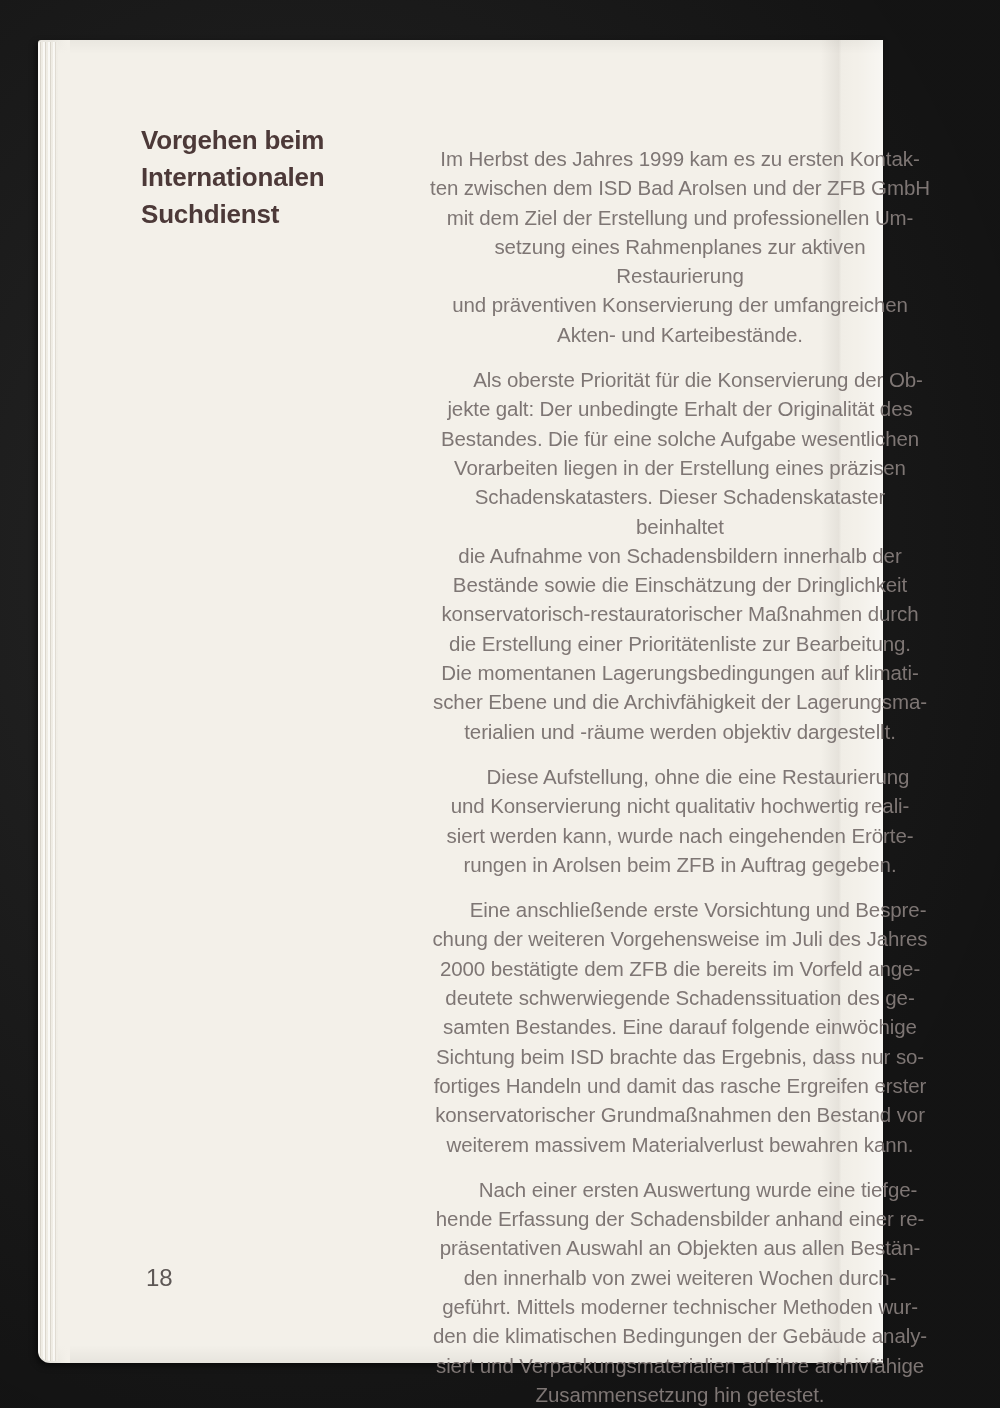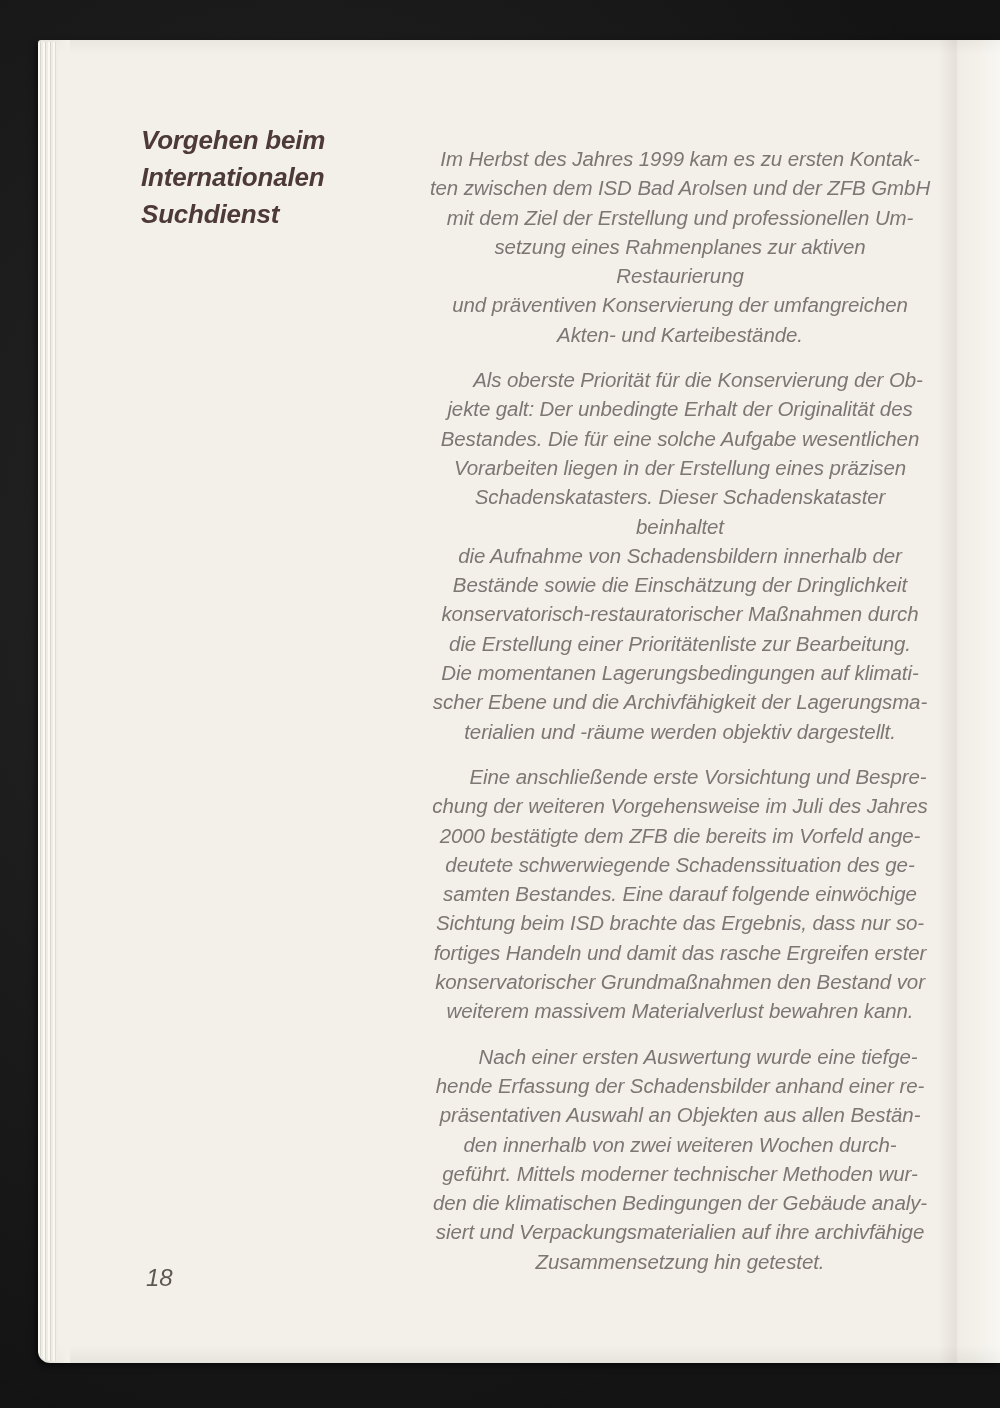--- a/index.html
+++ b/index.html
@@ -20,28 +20,27 @@
   }
   .backdrop {
     position: absolute; inset: 0;
     background:
       radial-gradient(ellipse at 30% 40%, rgba(255,255,255,0.05), rgba(0,0,0,0.25) 75%),
       var(--backdrop);
   }
   .page {
     position: absolute;
     left: 38px; top: 40px;
-    width: 962px; height: 1323px;
+    width: 845px; height: 1323px;
     background:
       linear-gradient(180deg, rgba(0,0,0,0.04) 0, rgba(0,0,0,0) 14px),
       linear-gradient(0deg, rgba(0,0,0,0.05) 0, rgba(0,0,0,0) 18px),
       var(--paper);
     border-radius: 3px 0 0 12px;
     box-shadow: -2px 3px 6px rgba(0,0,0,0.55);
-    font-style: italic;
   }
   
   .page-edges {
     position: absolute; left: 0; top: 2px; bottom: 2px; width: 20px;
     border-radius: 3px 0 0 12px;
     background: repeating-linear-gradient(
       90deg,
       #fbfaf7 0px, #fbfaf7 2px,
       #d8d3c9 2px, #d8d3c9 3px,
       #efece4 3px, #efece4 5px
@@ -129,20 +128,24 @@
 Bestandes. Die für eine solche Aufgabe wesentlichen
 Vorarbeiten liegen in der Erstellung eines präzisen
 Schadenskatasters. Dieser Schadenskataster beinhaltet
 die Aufnahme von Schadensbildern innerhalb der
 Bestände sowie die Einschätzung der Dringlichkeit
 konservatorisch-restauratorischer Maßnahmen durch
 die Erstellung einer Prioritätenliste zur Bearbeitung.
 Die momentanen Lagerungsbedingungen auf klimati-
 scher Ebene und die Archivfähigkeit der Lagerungsma-
 terialien und -räume werden objektiv dargestellt.</p>
+      <p class="para indent">Diese Aufstellung, ohne die eine Restaurierung
+und Konservierung nicht qualitativ hochwertig reali-
+siert werden kann, wurde nach eingehenden Erörte-
+rungen in Arolsen beim ZFB in Auftrag gegeben.</p>
       <p class="para indent">Eine anschließende erste Vorsichtung und Bespre-
 chung der weiteren Vorgehensweise im Juli des Jahres
 2000 bestätigte dem ZFB die bereits im Vorfeld ange-
 deutete schwerwiegende Schadenssituation des ge-
 samten Bestandes. Eine darauf folgende einwöchige
 Sichtung beim ISD brachte das Ergebnis, dass nur so-
 fortiges Handeln und damit das rasche Ergreifen erster
 konservatorischer Grundmaßnahmen den Bestand vor
 weiterem massivem Materialverlust bewahren kann.</p>
       <p class="para indent">Nach einer ersten Auswertung wurde eine tiefge-

